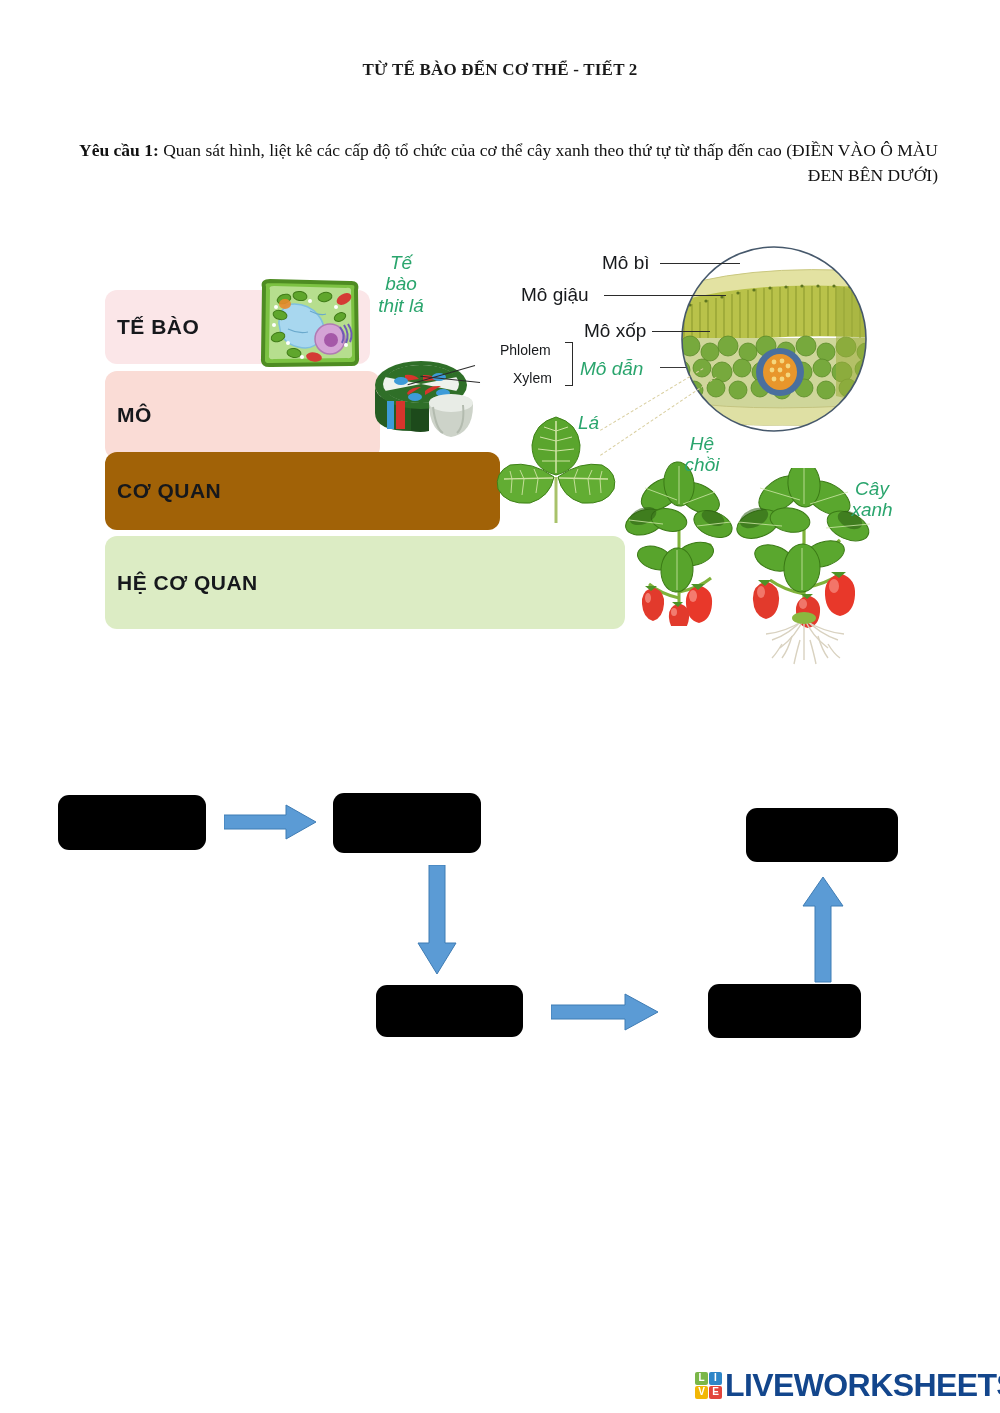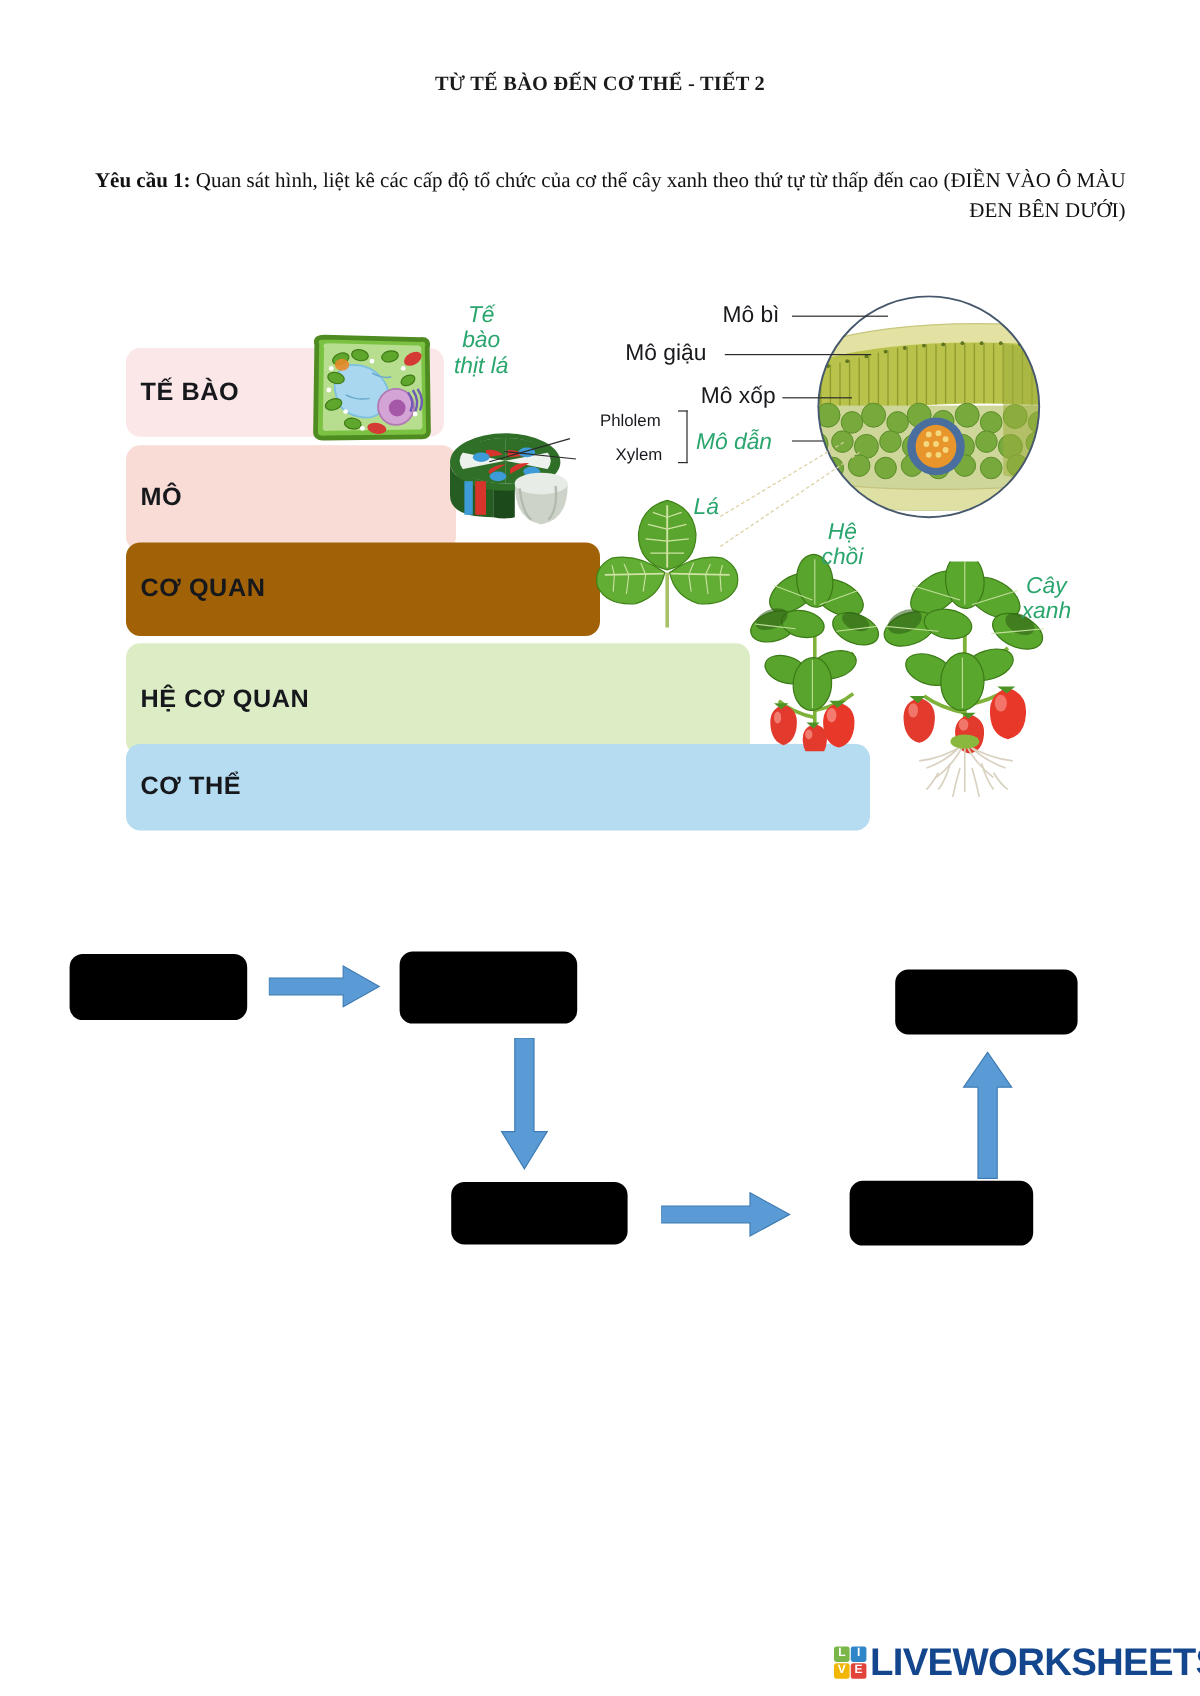--- a/index.html
+++ b/index.html
@@ -256,23 +256,20 @@
     <span class="bar-label">TẾ BÀO</span>
   </div>
   <div class="bar" id="bar-1" style="background:#fadcd6">
     <span class="bar-label">MÔ</span>
   </div>
   <div class="bar" id="bar-2" style="background:#a16207">
     <span class="bar-label">CƠ QUAN</span>
   </div>
   <div class="bar" id="bar-3" style="background:#dcecc4">
     <span class="bar-label">HỆ CƠ QUAN</span>
-  </div>
-  <div class="bar" id="bar-4" style="background:#b5dcf0">
-    <span class="bar-label">CƠ THỂ</span>
   </div>
 
   <div class="cell-ill">
     <svg viewBox="0 0 104 92" width="104" height="92">
       <path d="M6,10 Q4,4 12,4 L92,6 Q100,5 98,13 L99,80 Q100,88 92,87 L13,88 Q4,89 5,81 Z" fill="#7cc242" stroke="#4e8c22" stroke-width="4"></path>
       <path d="M12,13 Q10,9 16,9 L88,11 Q94,10 93,15 L94,76 Q95,82 89,81 L16,82 Q10,83 11,78 Z" fill="#b6de8e" stroke="none"></path>
       <path d="M28,28 Q18,40 22,52 Q24,66 40,70 Q56,74 62,62 Q70,50 60,38 Q48,24 28,28 Z" fill="#a8d7ef" stroke="#7fbfe0" stroke-width="1.5"></path>
       <path d="M30,52 q10,5 20,3" stroke="#6aa9cc" stroke-width="1.2" fill="none"></path>
       <path d="M52,34 q10,5 16,3" stroke="#6aa9cc" stroke-width="1.2" fill="none"></path>
       <circle cx="72" cy="62" r="15" fill="#d5a4d6" stroke="#b07bb3" stroke-width="1.5"></circle>

